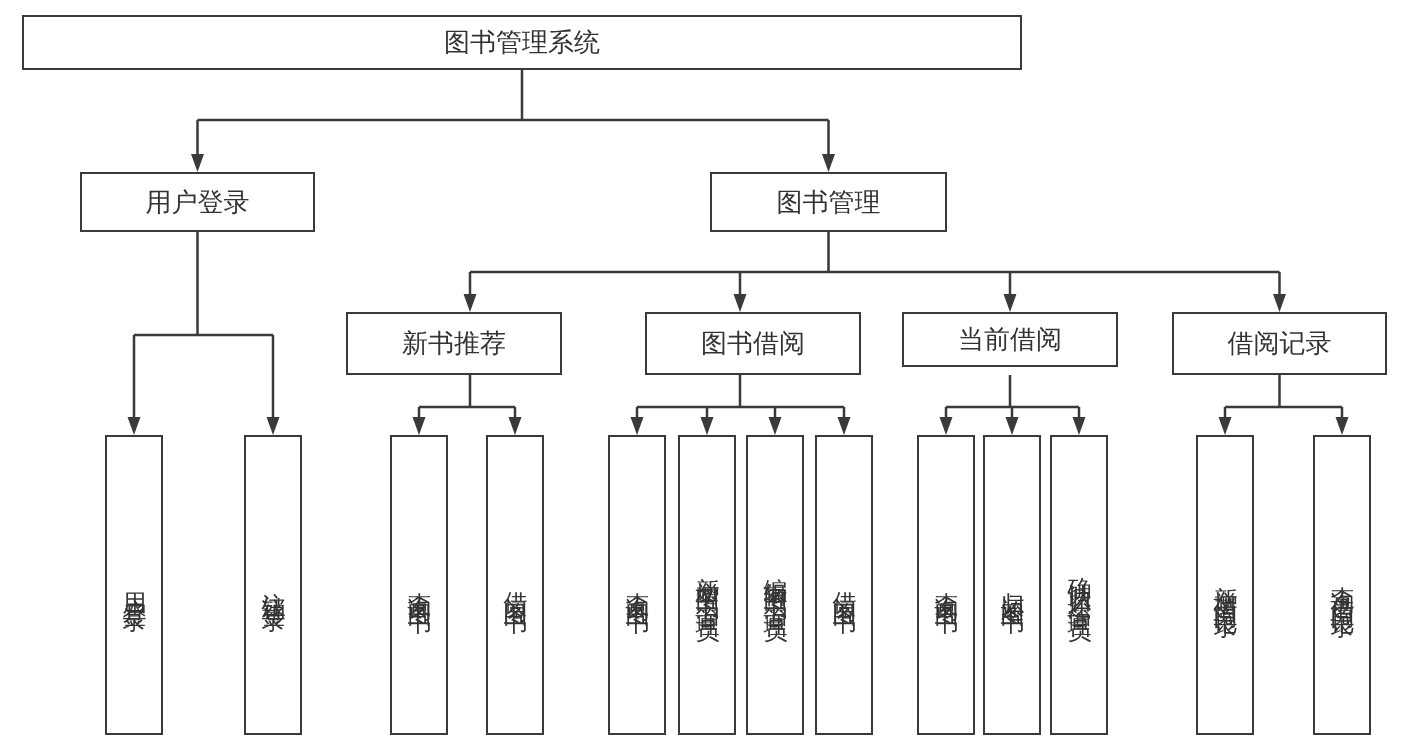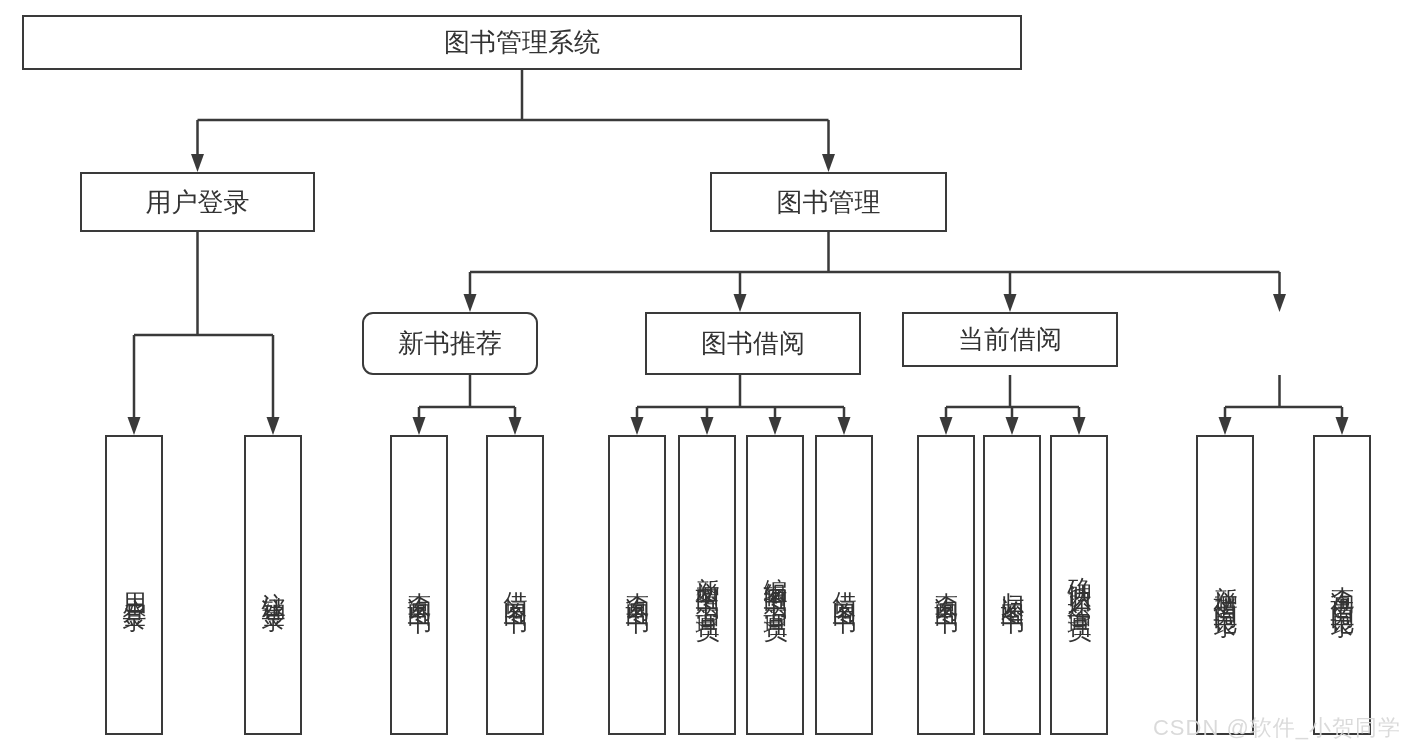--- a/index.html
+++ b/index.html
@@ -110,28 +110,31 @@
     <span class="hlabel">图书管理系统</span>
   </div>
 
   <div class="box" style="left:80px; top:172px; width:235px; height:60px;">
     <span class="hlabel">用户登录</span>
   </div>
   <div class="box" style="left:710px; top:172px; width:237px; height:60px;">
     <span class="hlabel">图书管理</span>
   </div>
 
-  <div class="box" style="left:362px; top:312px; width:176px; height:63px;border-radius:11px;">
+  <div class="box" style="left:346px; top:312px; width:216px; height:63px;">
     <span class="hlabel">新书推荐</span>
   </div>
   <div class="box" style="left:645px; top:312px; width:216px; height:63px;">
     <span class="hlabel">图书借阅</span>
   </div>
   <div class="box" style="left:902px; top:312px; width:216px; height:55px;">
     <span class="hlabel">当前借阅</span>
+  </div>
+  <div class="box" style="left:1172px; top:312px; width:215px; height:63px;">
+    <span class="hlabel">借阅记录</span>
   </div>
 
   <div class="box" style="left:105px; top:435px; width:58px; height:300px;">
     <span class="vtext">用户登录</span>
   </div>
   <div class="box" style="left:244px; top:435px; width:58px; height:300px;">
     <span class="vtext">注销登录</span>
   </div>
 
   <div class="box" style="left:390px; top:435px; width:58px; height:300px;">
@@ -164,15 +167,14 @@
     <span class="vtext">确认归还（管理员）</span>
   </div>
 
   <div class="box" style="left:1196px; top:435px; width:58px; height:300px;">
     <span class="vtext">新增借阅记录</span>
   </div>
   <div class="box" style="left:1313px; top:435px; width:58px; height:300px;">
     <span class="vtext">查询借阅记录</span>
   </div>
 
-  <div class="watermark">CSDN @软件_小贺同学</div>
 
 </div>
 
 </body></html>

